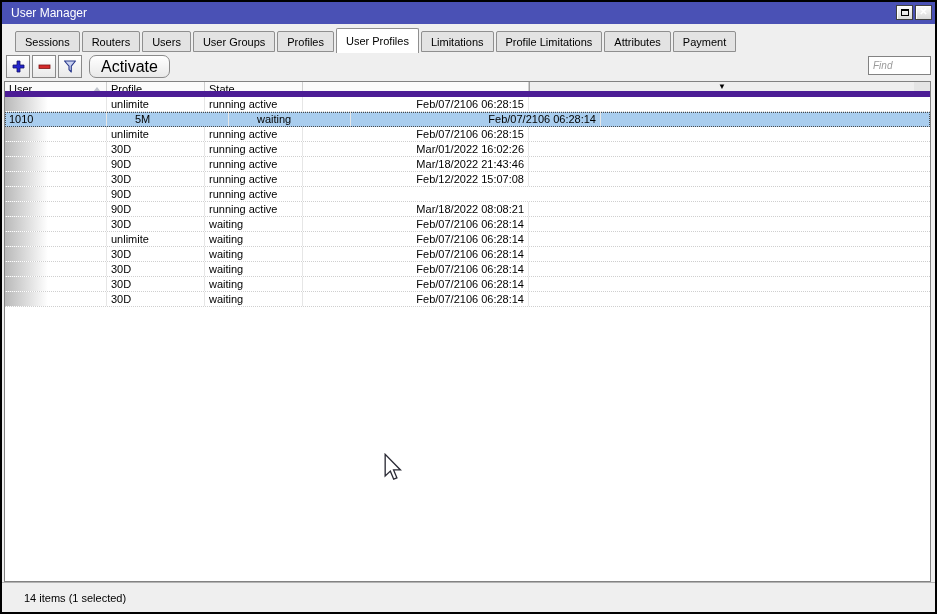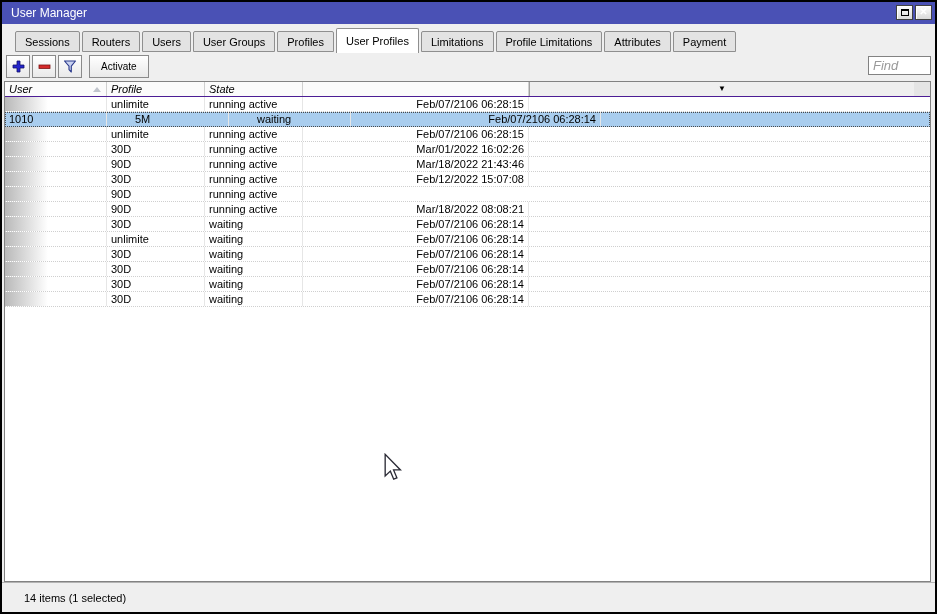--- a/index.html
+++ b/index.html
@@ -42,38 +42,38 @@
   }
 
   
   .toolbar { position: absolute; left: 0; top: 50px; right: 0; height: 29px; background: #efefef; }
   .tool-btn {
     position: absolute; top: 3px; height: 23px; width: 24px;
     background: linear-gradient(#ffffff, #e9e9e9); border: 1px solid #8a8a8a;
     display: flex; align-items: center; justify-content: center; cursor: default;
   }
   .btn-add { left: 4px; } .btn-remove { left: 30px; } .btn-filter { left: 56px; }
-  .btn-activate { left: 87px; width: auto; padding: 0 11px; font-size: 10px;
-    font-family: "Liberation Sans", sans-serif; }
+  .btn-activate { left: 87px; width: auto; padding: 0 11px; font-size: 16px;
+    font-family: "Liberation Sans", sans-serif; border-radius: 7px; }
   .find-input {
     position: absolute; top: 4px; right: 4px; width: 63px; height: 19px;
-    border: 1px solid #828282; background: #fff; font-size: 13px; padding: 0 4px;
+    border: 1px solid #828282; background: #fff; font-size: 10px; padding: 0 4px;
     font-family: "Liberation Sans", sans-serif;
   }
   .find-input::placeholder { font-style: italic; color: #9a9a9a; opacity: 1; }
 
   
   .table {
     position: absolute; left: 2px; right: 4px; top: 79px; bottom: 30px;
     background: #fff; border: 1px solid #828282; overflow: hidden;
   }
   .thead {
     position: relative; display: grid;
     grid-template-columns: 102px 98px 98px 226px 1fr 16px;
-    height: 15px; background: #e5e5e5; border-bottom: 1px solid #4c1d95; font-style: italic;
+    height: 15px; background: #e5e5e5; border-bottom: 6px solid #4c1d95;
   }
   .th {
     position: relative; padding-left: 4px; line-height: 14px;
     border-right: 1px solid #cfcfcf; background: #fbfbfb; overflow: hidden; cursor: default;
   }
   .th.filler { background: #fbfbfb; }
   .sort-icon {
     position: absolute; right: 5px; top: 5px; width: 0; height: 0;
     border-left: 4px solid transparent; border-right: 4px solid transparent;
     border-bottom: 5px solid #c0c4cc;

